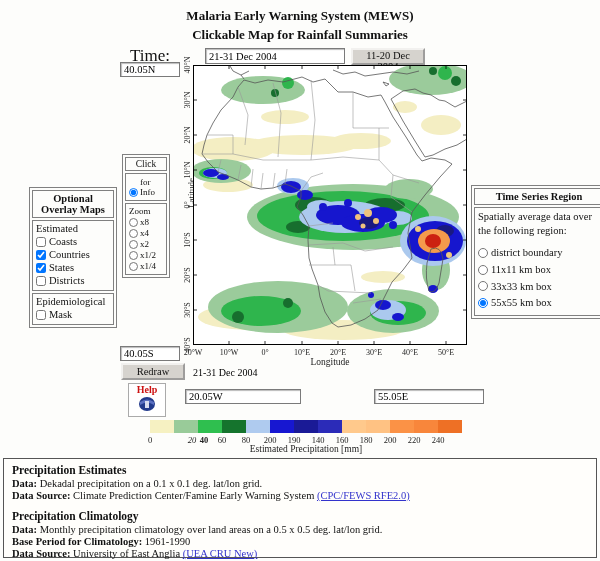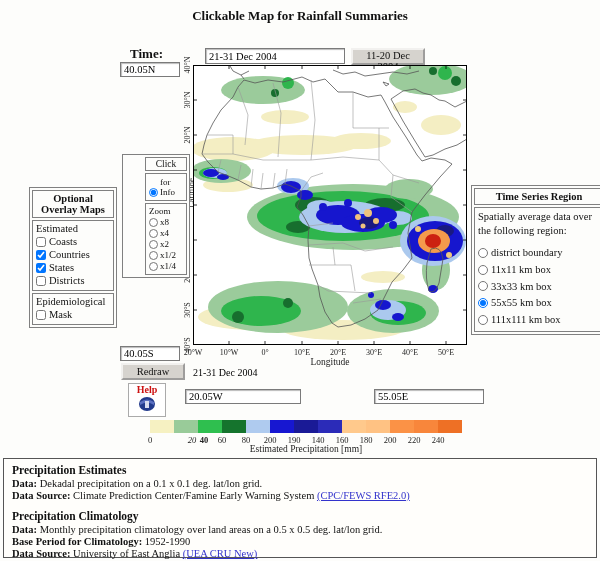--- a/index.html
+++ b/index.html
@@ -1,42 +1,42 @@
 <!DOCTYPE html>
 <html><head>
 <meta charset="utf-8">
 <style>
   * { margin:0; padding:0; box-sizing:border-box; }
   html,body { width:600px; height:561px; background:#fdfdfb; font-family:"Liberation Serif","DejaVu Serif",serif; overflow:hidden; position:relative; }
   .abs { position:absolute; }
 
   .page-title { left:0; top:7px; width:600px; text-align:center; font-weight:bold; font-size:13px; line-height:1.45; color:#111; }
 
-  .lbl { font-size:13px; font-weight:bold; color:#111; }
+  .lbl { font-size:17px; font-weight:normal; color:#111; }
 
   input[type=text] { font-family:"Liberation Serif","DejaVu Serif",serif; font-size:10.5px; border:1px solid #7a7a7a; box-shadow:inset 1px 1px 1px #bbb; background:#fff; padding:1px 3px; }
   .btn { font-family:"Liberation Serif","DejaVu Serif",serif; font-size:10.5px; background:#d6d3ce; border:2px outset #f2f1ef; padding:0 4px; cursor:pointer; color:#111; }
 
   
   #map-wrap { left:185px; top:60px; width:300px; height:312px; }
   #map-svg { position:absolute; left:8px; top:5px; width:274px; height:280px; background:#fff; }
   .ytick { position:absolute; left:-9px; width:24px; height:10px; font-size:8px; text-align:center; color:#222; transform:rotate(-90deg); }
   .ylab  { position:absolute; left:-24px; top:128px; width:60px; font-size:9px; text-align:center; color:#222; transform:rotate(-90deg); transform-origin:center; }
   .xtick { position:absolute; top:288px; width:30px; font-size:8px; text-align:center; color:#222; }
   .xlab  { position:absolute; left:115px; top:297px; width:60px; font-size:9.5px; text-align:center; color:#222; }
 
   
   .panel { border:1px solid #808080; background:#fdfdfb; font-size:10.5px; color:#111; }
   .panel .hd { border:1px solid #808080; margin:2px; padding:2px 3px; font-weight:bold; text-align:center; }
   .panel .bd { border:1px solid #808080; margin:2px; padding:2px 3px; }
   .ckrow { display:flex; align-items:center; gap:3px; margin:2px 0; }
   .ckrow input { width:10px; height:10px; margin:0; }
 
   #overlay-panel { left:29px; top:187px; width:88px; }
-  #clickzoom-panel { left:122px; top:154px; width:68px; font-size:9px;padding-left:20px; }
+  #clickzoom-panel { left:122px; top:154px; width:48px; font-size:9px; }
   #clickzoom-panel .hd { font-weight:normal; font-size:9.5px; padding:1px 2px; }
   #clickzoom-panel .ckrow { gap:2px; margin:1px 0;align-items:flex-end; }
   #clickzoom-panel input { width:9px; height:9px; }
   #tsr-panel { left:471px; top:185px; width:136px; }
   #tsr-panel .bd { line-height:1.3; }
   #tsr-panel .ckrow { margin:3px 0; }
 
   .legend-seg { height:13px; width:24px; float:left; }
   #legend-bar { left:150px; top:420px; width:312px; height:13px; }
   .legend-tick { position:absolute; top:435px; width:24px; font-size:8.5px; text-align:center; color:#222; }
@@ -48,20 +48,21 @@
   #info-panel .row b { font-weight:bold; }
   #info-panel a { color:#3333cc; text-decoration:underline; cursor:pointer; }
 
   #help-box { left:128px; top:383px; width:38px; height:34px; border:1px solid #aaa; background:#fff; text-align:center; cursor:pointer; }
   #help-box .help-word { color:#cc1111; font-weight:bold; font-size:10px; line-height:11px; }
 </style>
 </head>
 <body>
 
 <div class="abs page-title">
+  <div>Malaria Early Warning System (MEWS)</div>
   <div>Clickable Map for Rainfall Summaries</div>
 </div>
 
 <div class="abs lbl" style="left:130px; top:46px;">Time:</div>
 <input class="abs" type="text" style="left: 205px; top: 48px; width: 140px; height: 16px;" value="21-31 Dec 2004">
 <button class="abs btn" style="left:351px; top:48px; width:74px; height:17px;">11-20 Dec 2004</button>
 
 <input class="abs" type="text" style="left: 120px; top: 62px; width: 60px; height: 15px;" value="40.05N">
 <input class="abs" type="text" style="left: 120px; top: 346px; width: 60px; height: 15px;" value="40.05S">
 <input class="abs" type="text" style="left: 185px; top: 389px; width: 116px; height: 15px;" value="20.05W">
@@ -293,24 +294,20 @@
       <span>11x11 km box</span>
     </div>
     <div class="ckrow">
       <input type="radio" name="tsr" style="">
       <span>33x33 km box</span>
     </div>
     <div class="ckrow">
       <input type="radio" name="tsr" checked="" style="">
       <span>55x55 km box</span>
     </div>
-    <div class="ckrow">
-      <input type="radio" name="tsr" style="">
-      <span>111x111 km box</span>
-    </div>
   </div>
 </div>
 
 <button class="abs btn" style="left:121px; top:363px; width:64px; height:17px;">Redraw</button>
 <div class="abs" style="left:193px; top:367px; font-size:10px;">21-31 Dec 2004</div>
 
 <div id="help-box" class="abs">
   <div class="help-word">Help</div>
   <svg width="20" height="18" viewBox="0 0 20 18">
     <ellipse cx="10" cy="9" rx="8" ry="7" fill="#223a8c"></ellipse>
@@ -360,19 +357,19 @@
     <span>Climate Prediction Center/Famine Early Warning System </span><a>(CPC/FEWS RFE2.0)</a>
   </div>
   <div style="height:6px;"></div>
   <h3>Precipitation Climatology</h3>
   <div class="row">
     <b>Data:</b>
     <span>Monthly precipitation climatology over land areas on a 0.5 x 0.5 deg. lat/lon grid.</span>
   </div>
   <div class="row">
     <b>Base Period for Climatology:</b>
-    <span>1952-1990</span>
+    <span>1961-1990</span>
   </div>
   <div class="row">
     <b>Data Source:</b>
     <span>University of East Anglia </span><a>(UEA CRU New)</a>
   </div>
 </div>
 
 </body></html>

